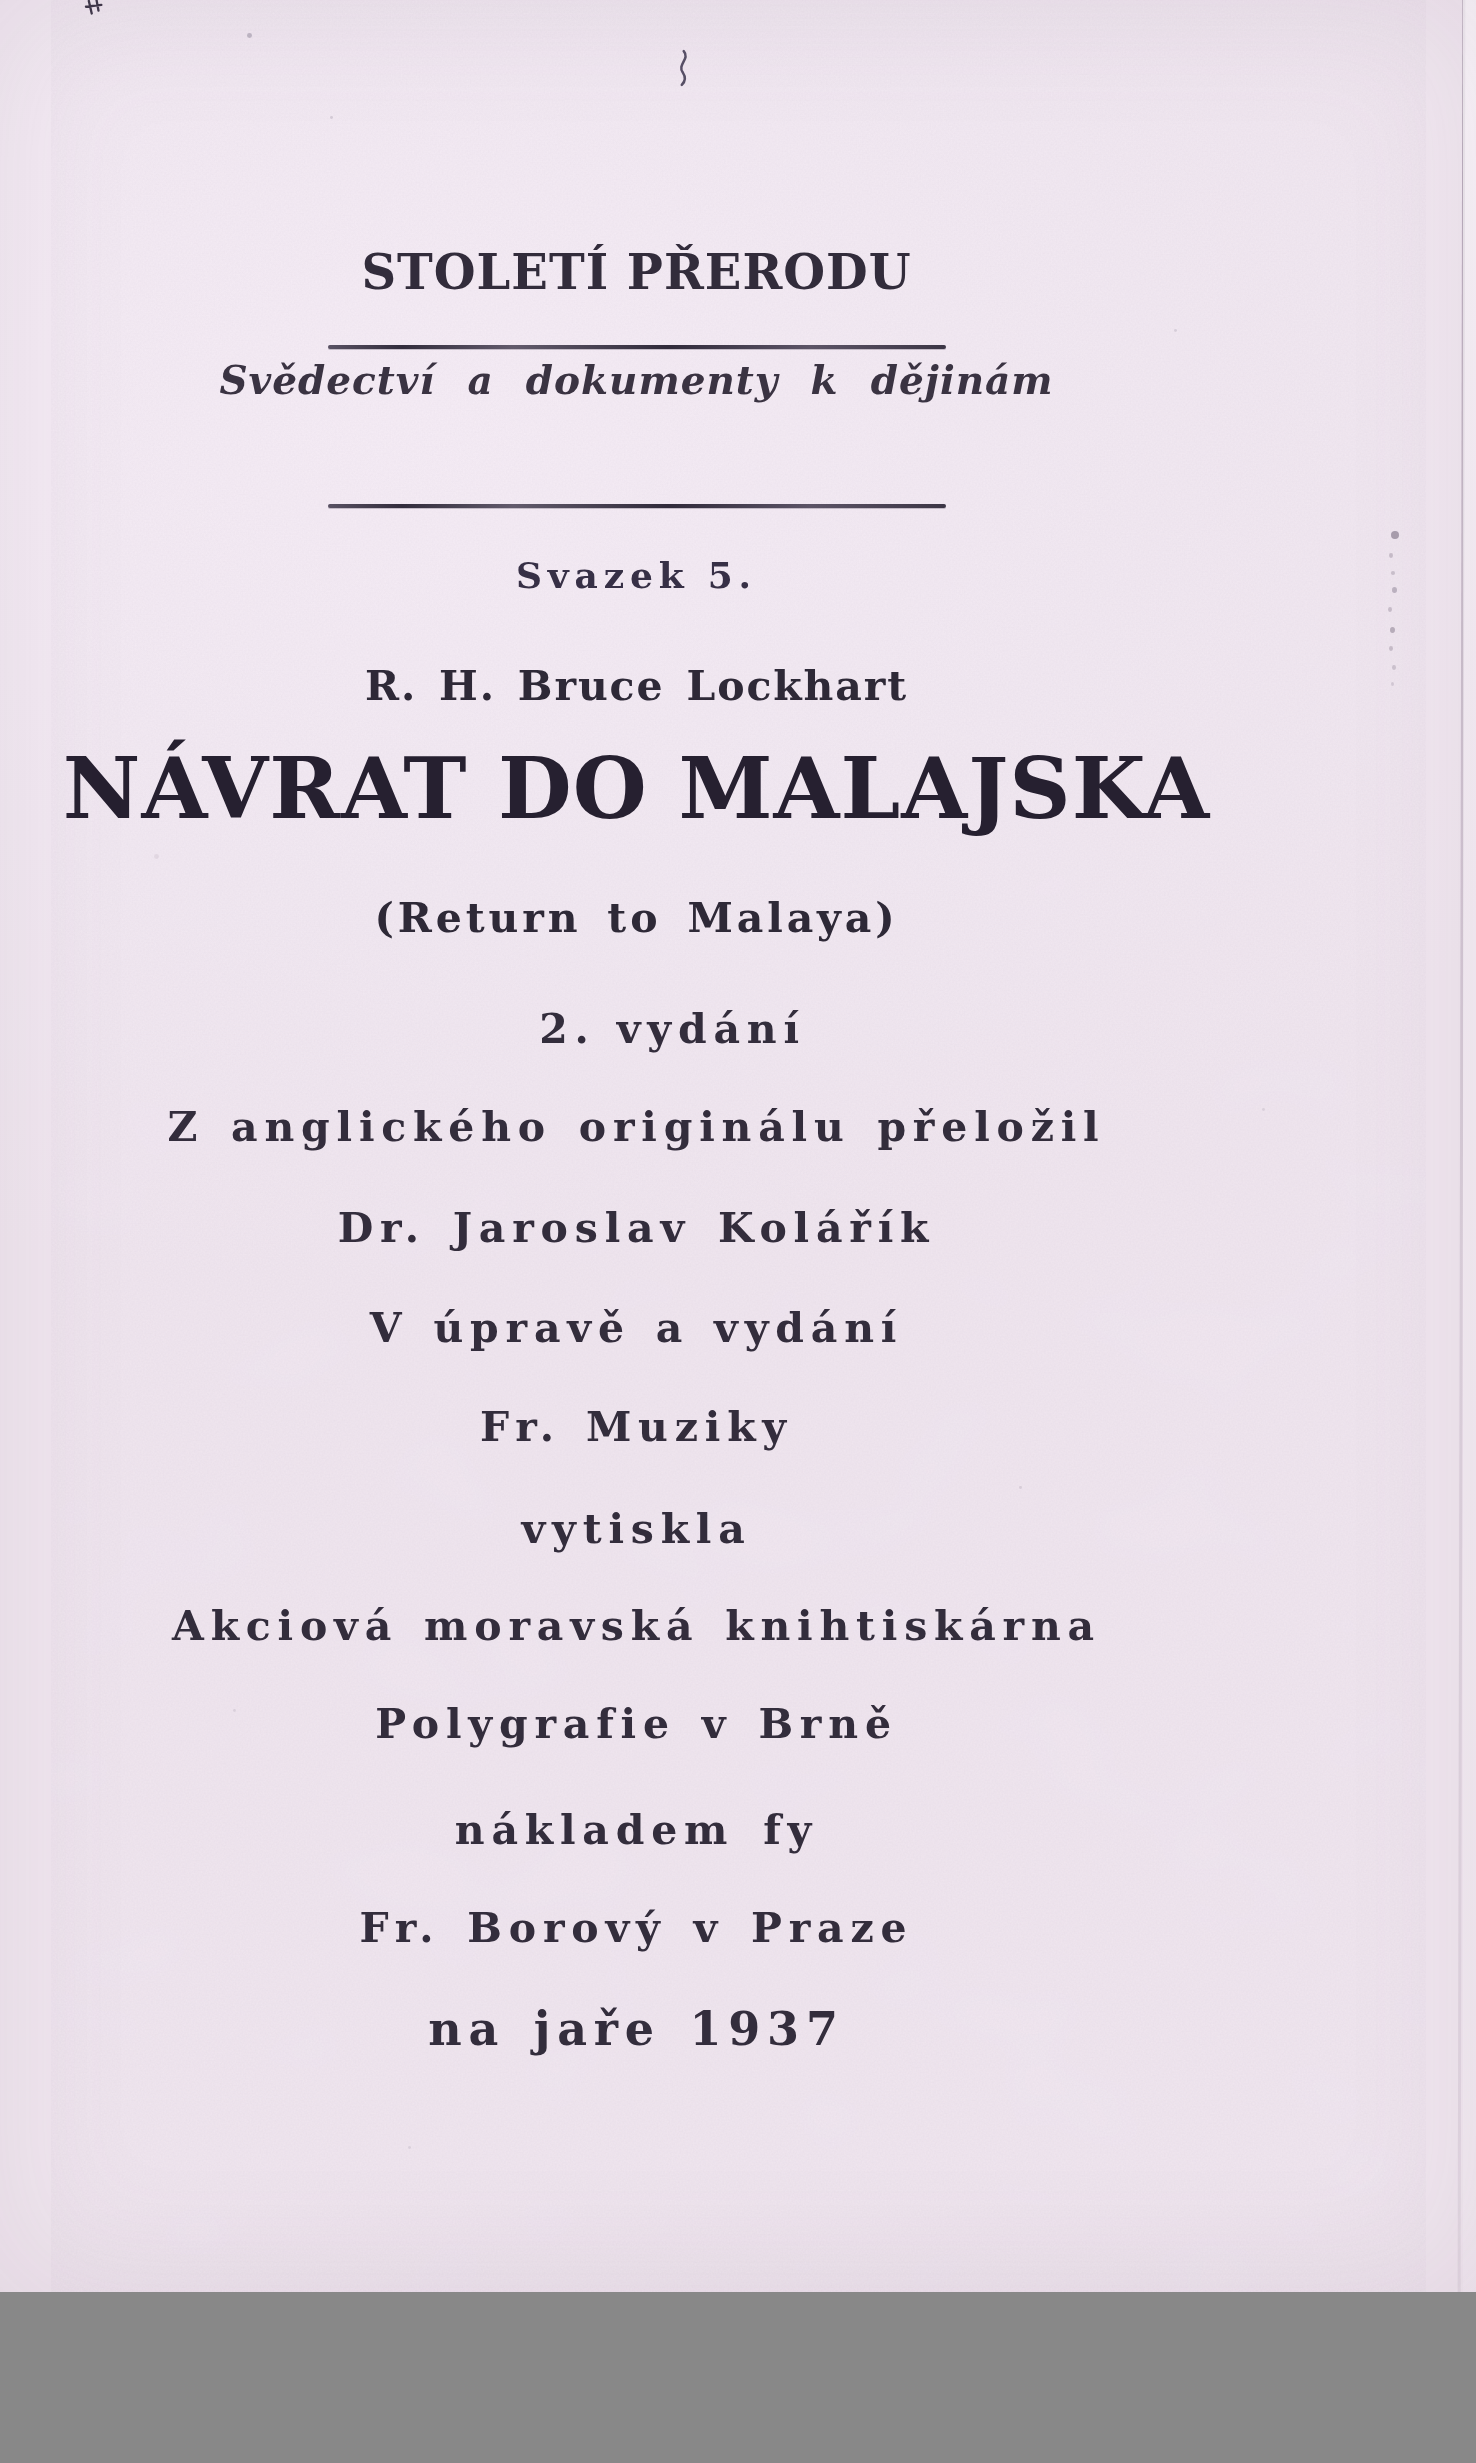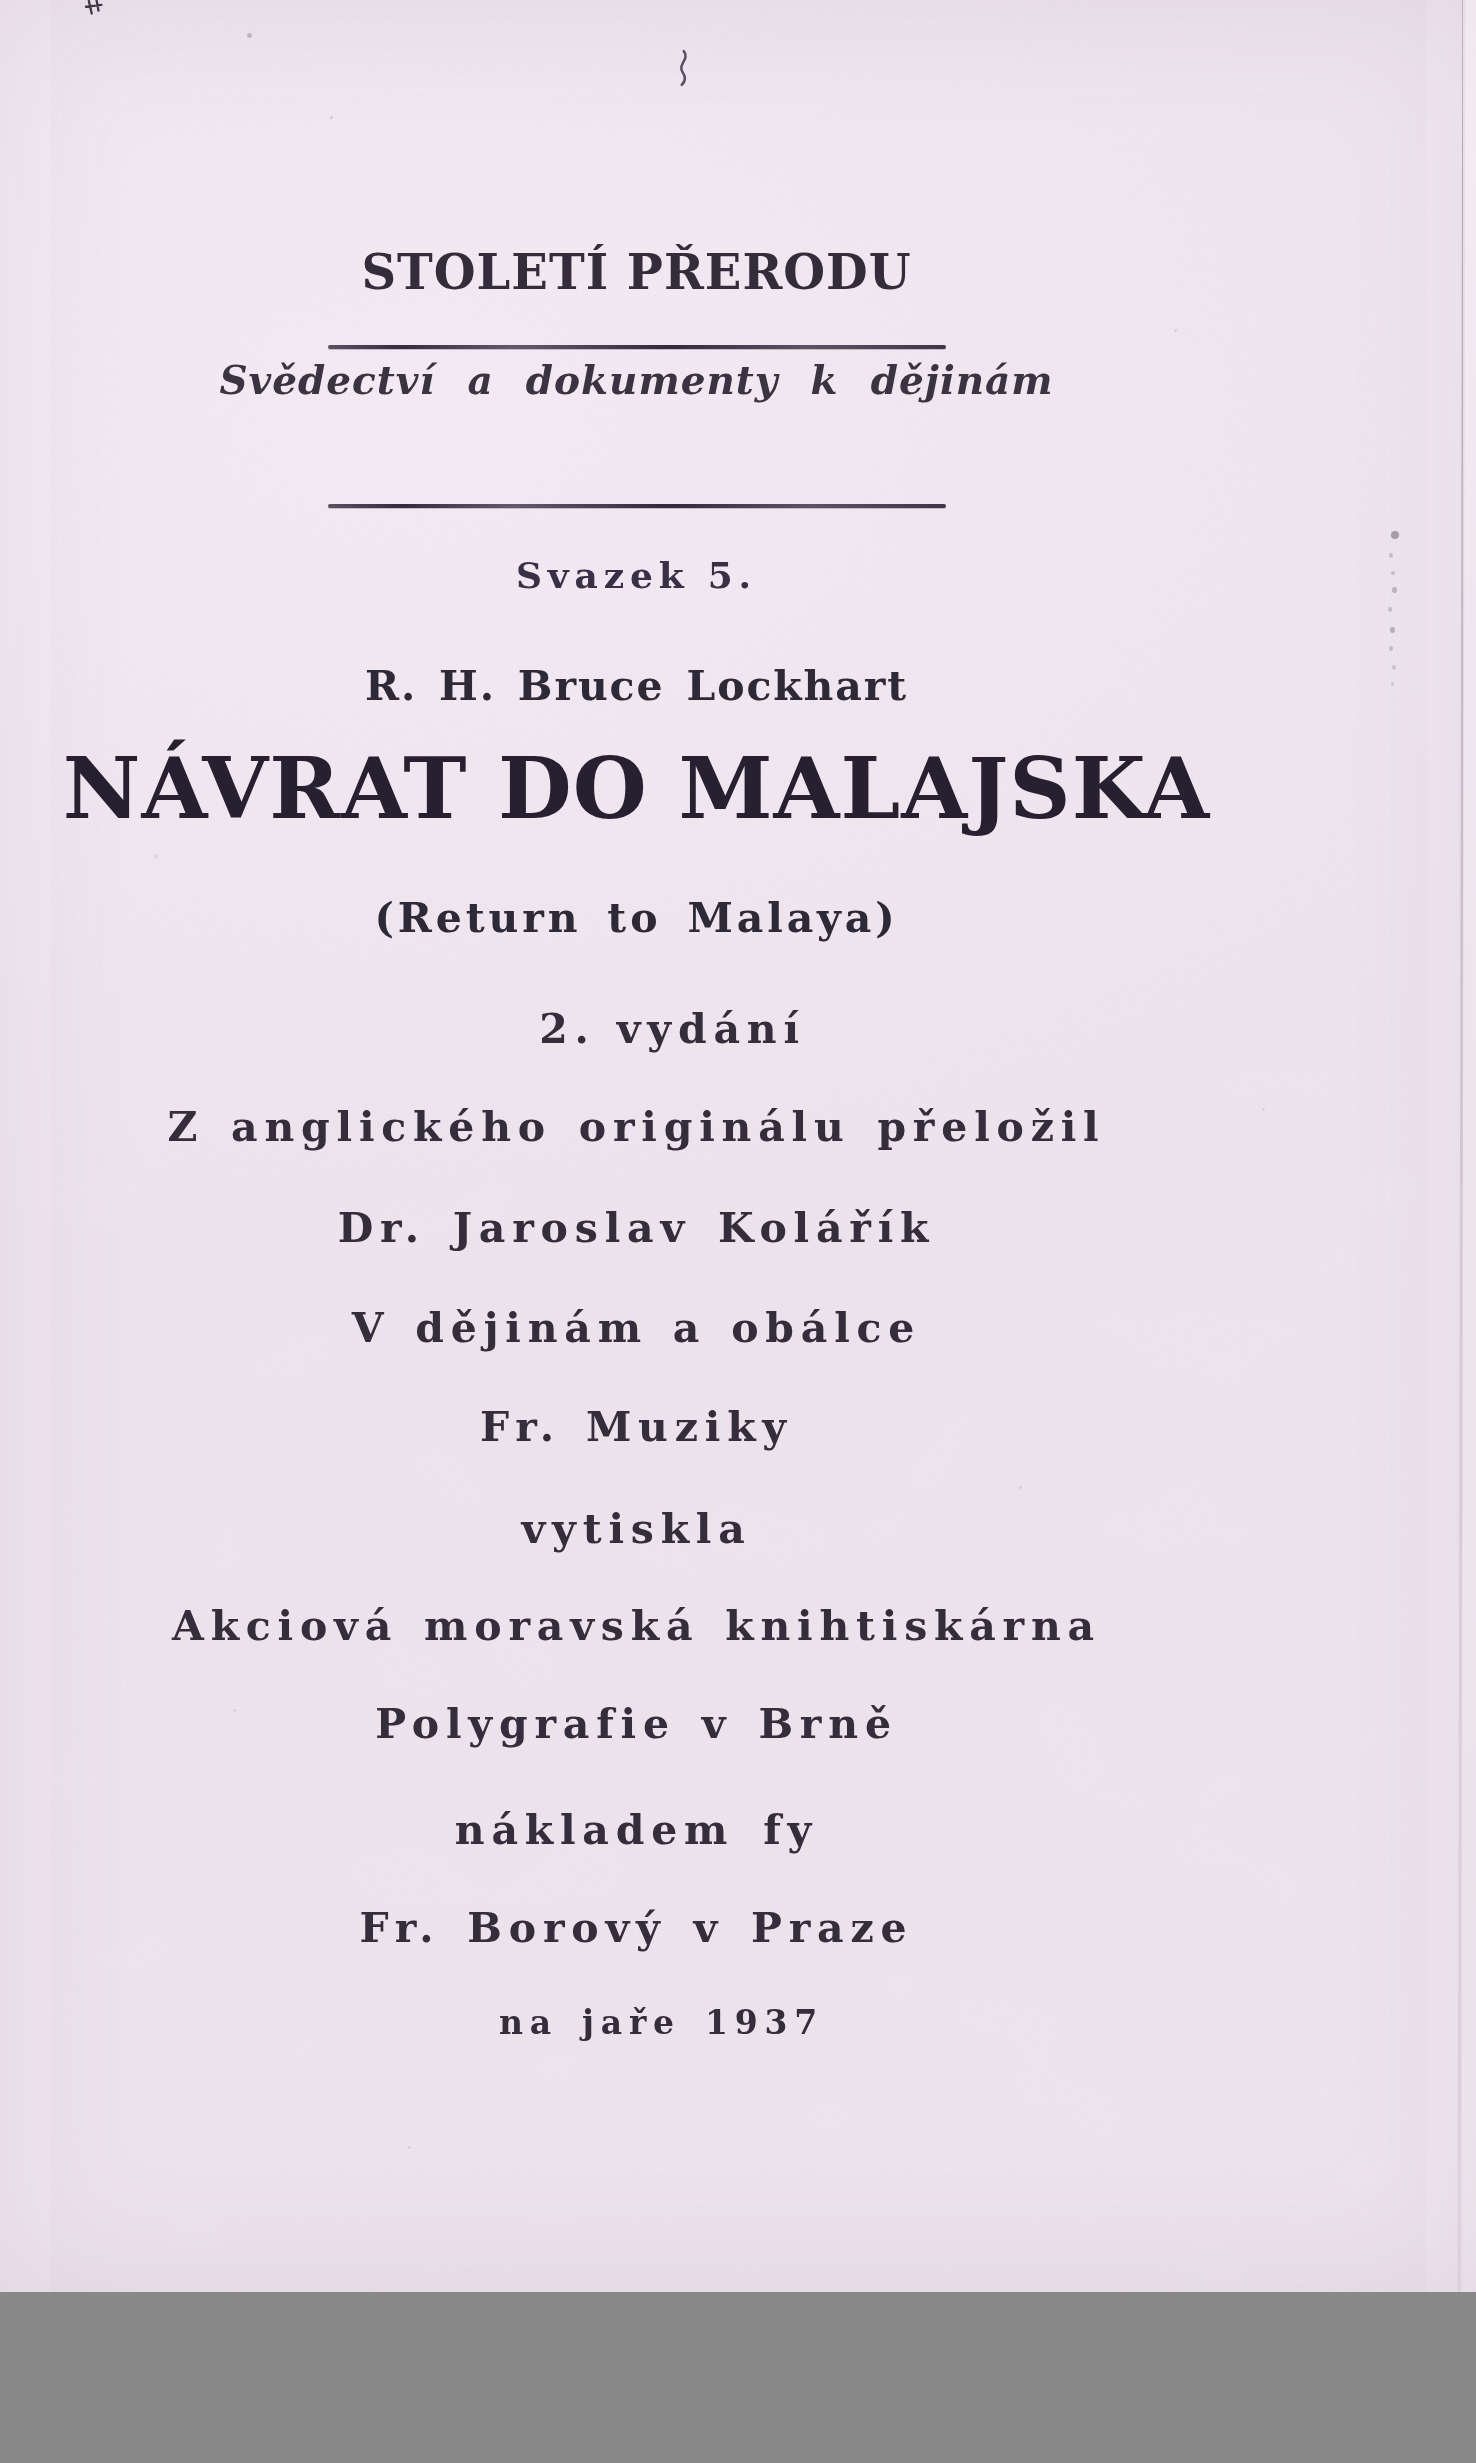--- a/index.html
+++ b/index.html
@@ -52,21 +52,21 @@
   .edition        { top: 1009px; font-size: 41px; letter-spacing: 6.8px;  color: #332d3c; padding-left: 36px; }
   .translation-note { top: 1107px; font-size: 41px; letter-spacing: 6.8px; word-spacing: 5.8px; color: #332d3c; }
   .translator     { top: 1208px; font-size: 41px; letter-spacing: 6.8px;  word-spacing: 5.8px; color: #332d3c; }
   .design-note    { top: 1308px; font-size: 41px; letter-spacing: 6.8px;  word-spacing: 3.9px; color: #332d3c; }
   .designer       { top: 1407px; font-size: 41px; letter-spacing: 6.8px;  word-spacing: 3.9px; color: #332d3c; }
   .printing-note  { top: 1509px; font-size: 41px; letter-spacing: 6.8px;  color: #332d3c; }
   .printer        { top: 1606px; font-size: 41px; letter-spacing: 6.8px;  word-spacing: 4.9px; color: #332d3c; }
   .printer-place  { top: 1704px; font-size: 41px; letter-spacing: 6.8px;  word-spacing: 4.9px; color: #332d3c; }
   .imprint-note   { top: 1810px; font-size: 41px; letter-spacing: 6.8px;  word-spacing: 7.8px; color: #332d3c; }
   .publisher      { top: 1908px; font-size: 41px; letter-spacing: 6.8px;  word-spacing: 5.8px; color: #332d3c; }
-  .pub-date       { top: 2006px; font-size: 33px; letter-spacing: 6.8px;  word-spacing: 5.8px; color: #332d3c; padding-left: 25px; }
+  .pub-date       { top: 2006px; font-size: 46px; letter-spacing: 6.8px;  word-spacing: 5.8px; color: #332d3c; }
 
   .rule {
     position: absolute;
     left: 328px;
     width: 618px;
     height: 3.9px;
     background: linear-gradient(to right,
       rgba(62,55,74,0.85) 0%, rgba(50,44,60,1) 12%, rgba(62,55,74,0.8) 30%,
       rgba(48,42,58,1) 55%, rgba(66,58,78,0.85) 78%, rgba(50,44,60,0.95) 100%);
     border-radius: 1.9px;
@@ -159,21 +159,21 @@
 
     <div class="line author">R. H. Bruce Lockhart</div>
 
     <div class="line book-title">NÁVRAT DO MALAJSKA</div>
 
     <div class="line original-title">(Return to Malaya)</div>
 
     <div class="line edition">2. vydání</div>
     <div class="line translation-note">Z anglického originálu přeložil</div>
     <div class="line translator">Dr. Jaroslav Kolářík</div>
-    <div class="line design-note">V dějinám a obálce</div>
+    <div class="line design-note">V úpravě a vydání</div>
     <div class="line designer">Fr. Muziky</div>
     <div class="line printing-note">vytiskla</div>
     <div class="line printer">Akciová moravská knihtiskárna</div>
     <div class="line printer-place">Polygrafie v Brně</div>
     <div class="line imprint-note">nákladem fy</div>
     <div class="line publisher">Fr. Borový v Praze</div>
     <div class="line pub-date">na jaře 1937</div>
   </div>
 
   <div class="rule rule-1"></div>

